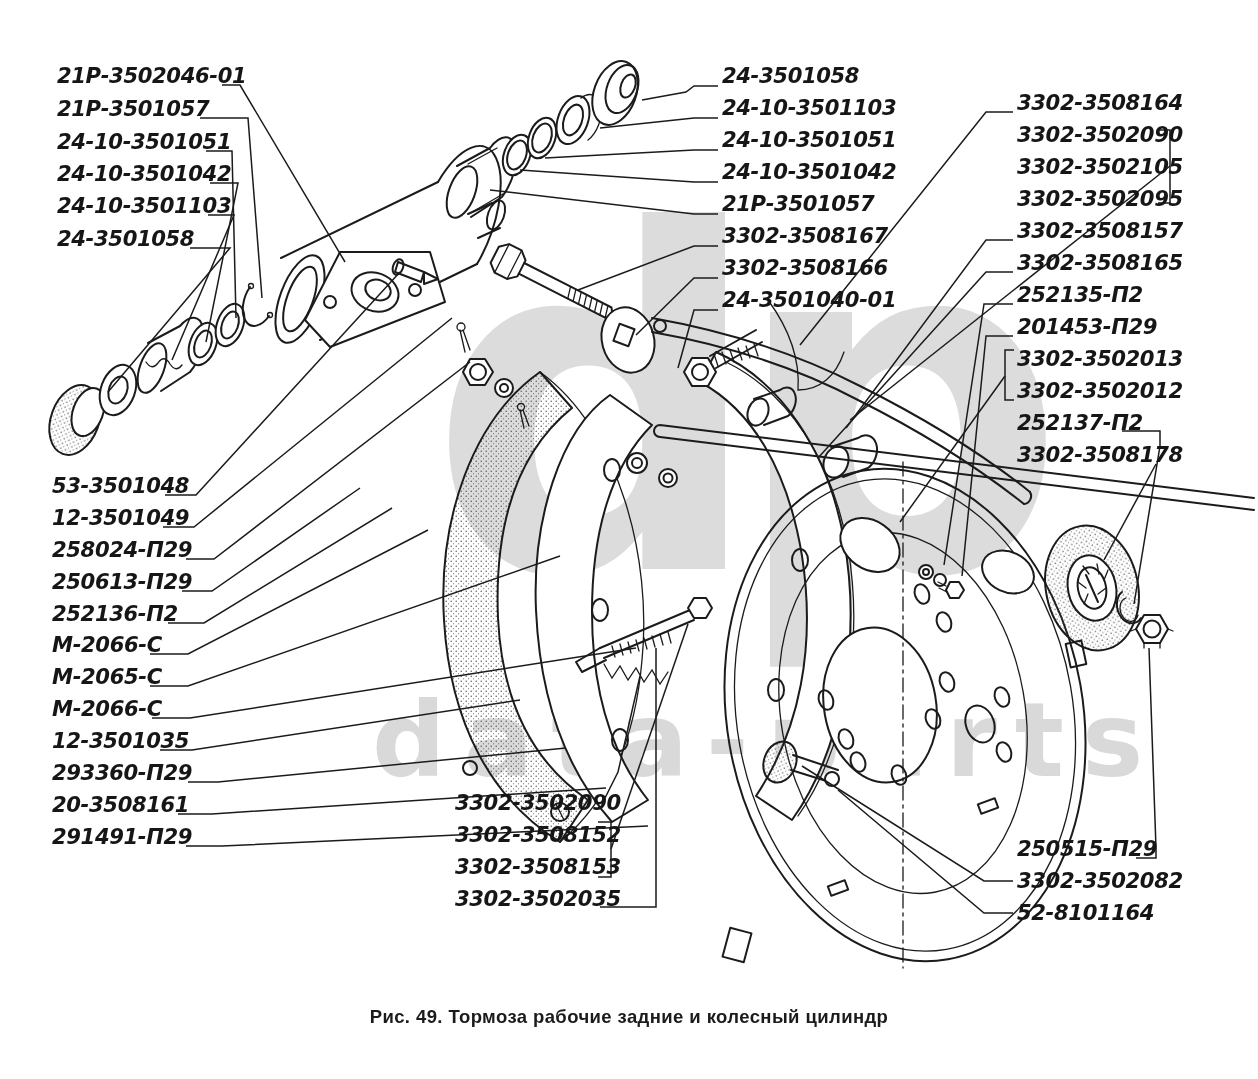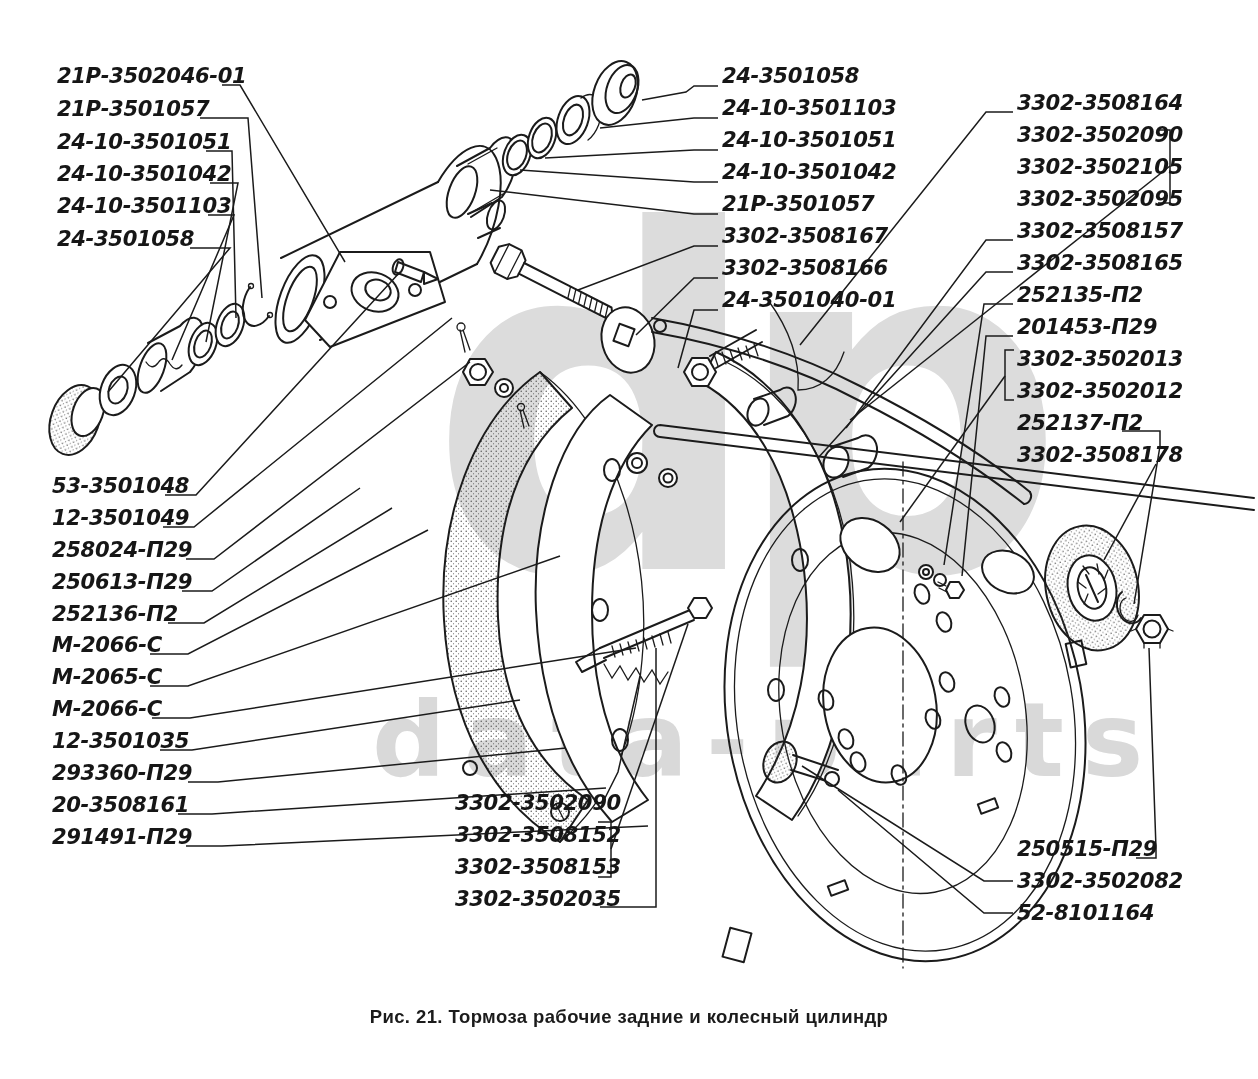--- a/index.html
+++ b/index.html
@@ -308,14 +308,14 @@
       <div class="part-label" style="left: 1017px; top: 442px;">3302-3508178</div>
       <div class="part-label" style="left: 455px; top: 790px;">3302-3502090</div>
       <div class="part-label" style="left: 455px; top: 822px;">3302-3508152</div>
       <div class="part-label" style="left: 455px; top: 854px;">3302-3508153</div>
       <div class="part-label" style="left: 455px; top: 886px;">3302-3502035</div>
       <div class="part-label" style="left: 1017px; top: 836px;">250515-П29</div>
       <div class="part-label" style="left: 1017px; top: 868px;">3302-3502082</div>
       <div class="part-label" style="left: 1017px; top: 900px;">52-8101164</div>
     </div>
 
-  <div id="caption">Рис. 21. Тормоза рабочие задние и колесный цилиндр</div>
+  <div id="caption">Рис. 49. Тормоза рабочие задние и колесный цилиндр</div>
 </div>
 
 </body></html>

